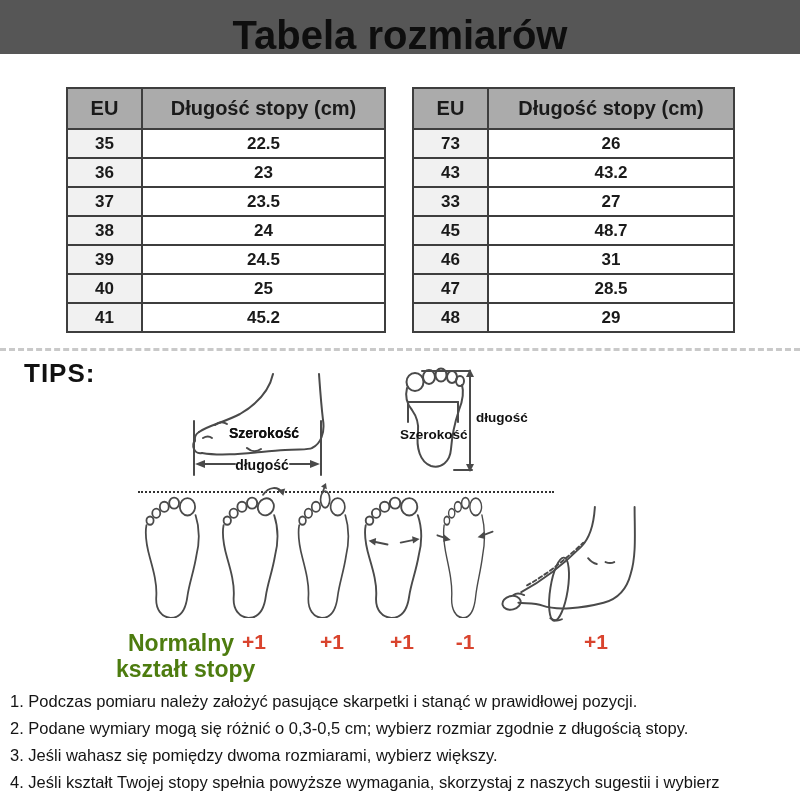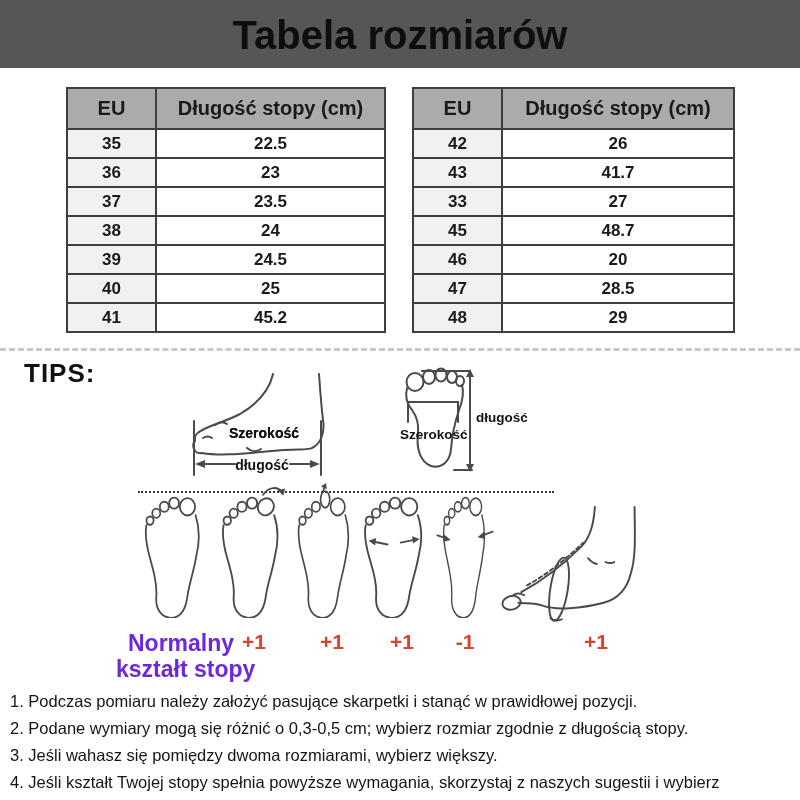--- a/index.html
+++ b/index.html
@@ -1,36 +1,36 @@
 <!DOCTYPE html>
 <html><head>
 <meta charset="utf-8">
 <style>
   * { margin:0; padding:0; box-sizing:border-box; }
   html,body { width:800px; height:800px; overflow:hidden; background:#ffffff;
               font-family:"Liberation Sans", sans-serif; }
   .page { position:relative; width:800px; height:800px; background:#fff; }
 
   
-  .banner { position:absolute; left:0; top:0; width:800px; height:68px;
+  .banner { position:absolute; left:0; top:0; width:800px; height:54px;
             background:#565656; }
   .banner h1 { text-align:center; line-height:70px; font-size:40px;
                font-weight:700; color:#0e0e0e; letter-spacing:0; }
 
   
   table.size-table { position:absolute; border-collapse:collapse;
                      table-layout:fixed; background:#fff; }
   table.size-table.left  { left:66px;  top:87px; width:320px; }
   table.size-table.right { left:412px; top:87px; width:323px; }
   .size-table th, .size-table td { border:2px solid #3e3e3e; text-align:center;
                                    color:#1a1a1a; overflow:hidden; }
   .size-table th { height:41px; font-size:20px; font-weight:700; background:#ababab; }
   .size-table td { height:29px; font-size:17px; font-weight:700; background:#ffffff; }
   .size-table td.eu { background:#f1f1f1; }
-  .size-table .col-eu { width:89px; }
+  .size-table .col-eu { width:75px; }
 
   
   .divider { position:absolute; left:0; top:348px; width:800px; height:0;
              border-top:3px dashed #c9c9c9; }
 
   
   .tips-heading { position:absolute; left:24px; top:358px; font-size:26px;
                   font-weight:700; color:#111; letter-spacing:1px; }
 
   .illus { position:absolute; }
@@ -38,21 +38,21 @@
   svg path, svg ellipse, svg line, svg circle { fill:none; stroke:#4a4a4a;
         stroke-width:2; stroke-linecap:round; stroke-linejoin:round; }
   svg polygon { fill:#4a4a4a; stroke:none; }
   svg text { fill:#111; font-family:"Liberation Sans", sans-serif;
              font-weight:700; stroke:none; }
 
   .dotted-line { position:absolute; left:138px; top:491px; width:416px; height:0;
                  border-top:2px dotted #333; }
 
   .normal-label { position:absolute; left:116px; top:630px; font-size:23px;
-                  font-weight:700; color:#6d28d9; line-height:26px; }
+                  font-weight:700; color:#4d7c0f; line-height:26px; }
   .normal-label .l1 { padding-left:12px; }
 
   .mark { position:absolute; top:630px; transform:translateX(-50%);
           font-size:21px; font-weight:700; color:#d9442e; }
   .mark.m1 { left:254px; } .mark.m2 { left:332px; } .mark.m3 { left:402px; }
   .mark.m4 { left:465px; } .mark.m5 { left:596px; }
 
   
   .notes { position:absolute; left:10px; top:688px; width:782px;
            font-size:16.5px; line-height:27px; color:#141414; }
@@ -103,38 +103,38 @@
   </tbody>
     </table>
 
   <table class="size-table right">
     <tbody>
         <tr>
       <th class="col-eu">EU</th>
       <th>Długość stopy (cm)</th>
     </tr>
     <tr>
-          <td class="eu">42</td>
+          <td class="eu">73</td>
           <td>26</td>
         </tr>
     <tr>
           <td class="eu">43</td>
-          <td>41.7</td>
+          <td>43.2</td>
         </tr>
     <tr>
           <td class="eu">33</td>
           <td>27</td>
         </tr>
     <tr>
           <td class="eu">45</td>
           <td>48.7</td>
         </tr>
     <tr>
           <td class="eu">46</td>
-          <td>20</td>
+          <td>31</td>
         </tr>
     <tr>
           <td class="eu">47</td>
           <td>28.5</td>
         </tr>
     <tr>
           <td class="eu">48</td>
           <td>29</td>
         </tr>
   </tbody>

